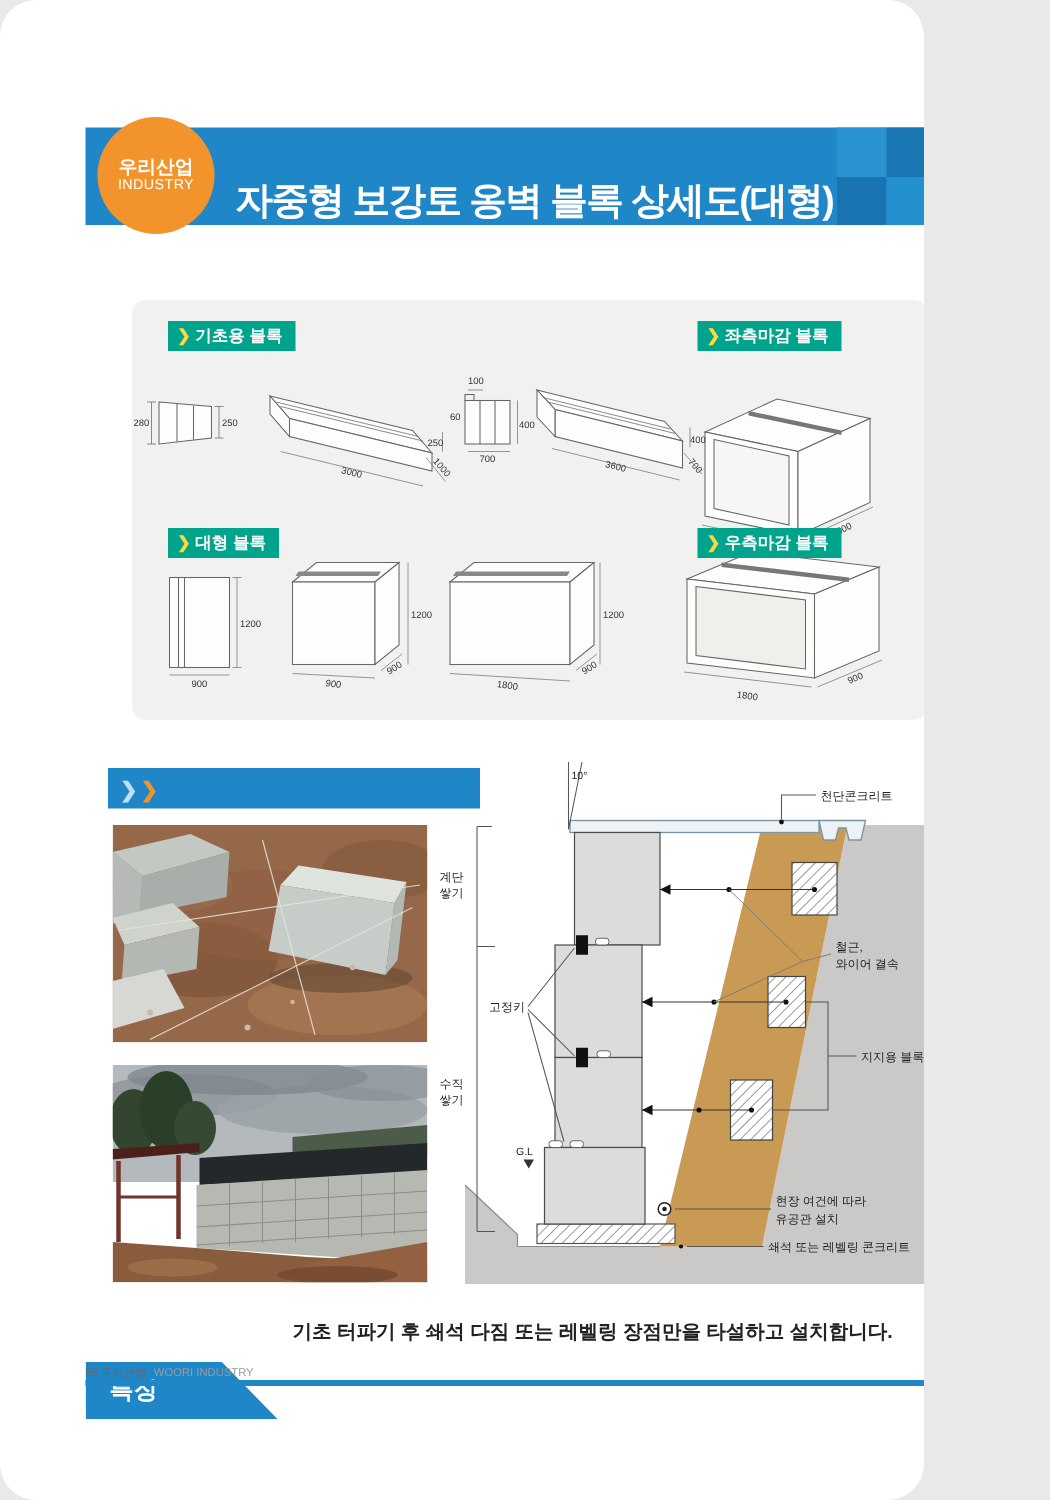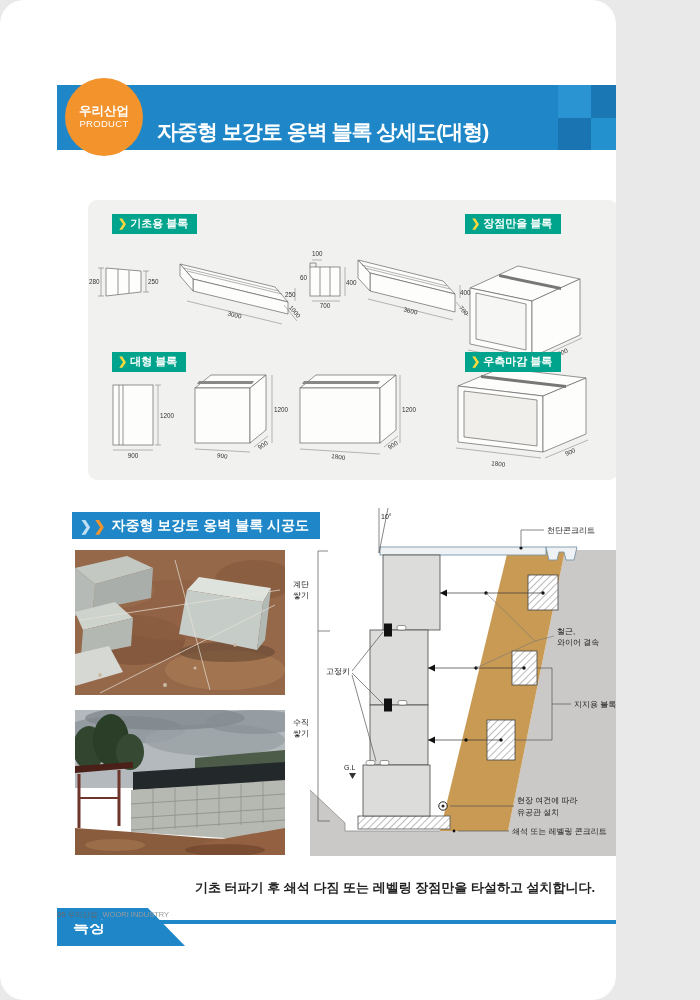--- a/index.html
+++ b/index.html
@@ -8,21 +8,21 @@
   .abs{position:absolute;}
 
   
   .header{position:absolute;left:57px;top:85px;width:601px;height:65px;background:#1f87c8;}
   .mosaic span{position:absolute;width:33.5px;height:32.5px;display:block;}
   .badge{position:absolute;left:8px;top:-7px;width:78px;height:78px;border-radius:50%;
          background:#f3932c;display:flex;flex-direction:column;align-items:center;justify-content:center;z-index:2;}
   .badge-top{color:#fff;font-weight:bold;font-size:12.5px;line-height:14px;}
   .badge-bottom{color:#fff;font-size:9.5px;line-height:12px;letter-spacing:.3px;}
   .h-title{position:absolute;left:100px;top:0;height:65px;line-height:65px;color:#fff;
-           font-size:21px;font-weight:bold;letter-spacing:-1px;white-space:nowrap;}
+           font-size:25px;font-weight:bold;letter-spacing:-1px;white-space:nowrap;}
 
   
   .panel{position:absolute;left:88px;top:200px;width:530px;height:280px;background:#f1f1f0;border-radius:9px;}
   .tag{position:absolute;background:#00a48d;color:#fff;font-size:11px;font-weight:bold;
        padding:2px 9px 3px 6px;display:inline-flex;align-items:center;gap:3px;white-space:nowrap;}
   .tag .chev{color:#ffd83b;font-size:11px;font-weight:bold;}
   svg text{font-family:"Liberation Sans",sans-serif;}
   .dim{font-size:6.3px;fill:#333;}
   .lbl{font-size:8px;fill:#222;}
   .lbl-s{font-size:7px;fill:#222;}
@@ -52,21 +52,21 @@
     <div class="mosaic">
       <span style="right:67px;top:0;background:#2a93d2"></span>
       <span style="right:33.5px;top:0;background:#1b76b4"></span>
       <span style="right:0;top:0;background:#2288c7"></span>
       <span style="right:67px;top:32.5px;background:#1a74b2"></span>
       <span style="right:33.5px;top:32.5px;background:#2491cf"></span>
       <span style="right:0;top:32.5px;background:#1e7dbb"></span>
     </div>
     <div class="badge">
       <div class="badge-top">우리산업</div>
-      <div class="badge-bottom">PRODUCT</div>
+      <div class="badge-bottom">INDUSTRY</div>
     </div>
     <h1 class="h-title">자중형 보강토 옹벽 블록 상세도(대형)</h1>
   </header>
 
   <section class="panel">
     <svg class="abs" style="left:0;top:0" width="530" height="280" viewBox="0 0 530 280">
       <g fill="#fdfdfc" stroke="#666" stroke-width="0.7">
 
         <g>
           <path d="M18,68 L53,71 L53,92 L18,96 Z"></path>
@@ -164,36 +164,35 @@
         <text class="dim" x="483" y="254" text-anchor="middle" transform="rotate(-23 483 254)">900</text>
       </g>
     </svg>
 
     <div class="tag" style="left:24px;top:14px">
       <span class="chev">❯</span>
       <span>기초용 블록</span>
     </div>
     <div class="tag" style="left:377px;top:14px">
       <span class="chev">❯</span>
-      <span>장점만을 블록</span>
+      <span>좌측마감 블록</span>
     </div>
     <div class="tag" style="left:24px;top:152px">
       <span class="chev">❯</span>
       <span>대형 블록</span>
     </div>
     <div class="tag" style="left:377px;top:152px">
       <span class="chev">❯</span>
       <span>우측마감 블록</span>
     </div>
   </section>
 
   <div class="sec-title">
     <span class="c1">❯</span>
     <span class="c2">❯</span>
-    <span>자중형 보강토 옹벽 블록 시공도</span>
   </div>
 
   <div class="photo" style="top:550px">
     <svg width="210" height="145" viewBox="0 0 210 145">
       <rect width="210" height="145" fill="#96684a"></rect>
       <ellipse cx="60" cy="90" rx="50" ry="25" fill="#7d5338" opacity="0.7"></ellipse>
       <ellipse cx="150" cy="120" rx="60" ry="20" fill="#aa7d55" opacity="0.6"></ellipse>
       <ellipse cx="40" cy="40" rx="40" ry="18" fill="#b08a60" opacity="0.5"></ellipse>
       <ellipse cx="180" cy="30" rx="40" ry="20" fill="#7d5338" opacity="0.5"></ellipse>
       <ellipse cx="100" cy="60" rx="70" ry="30" fill="#8d5f42" opacity="0.6"></ellipse>

